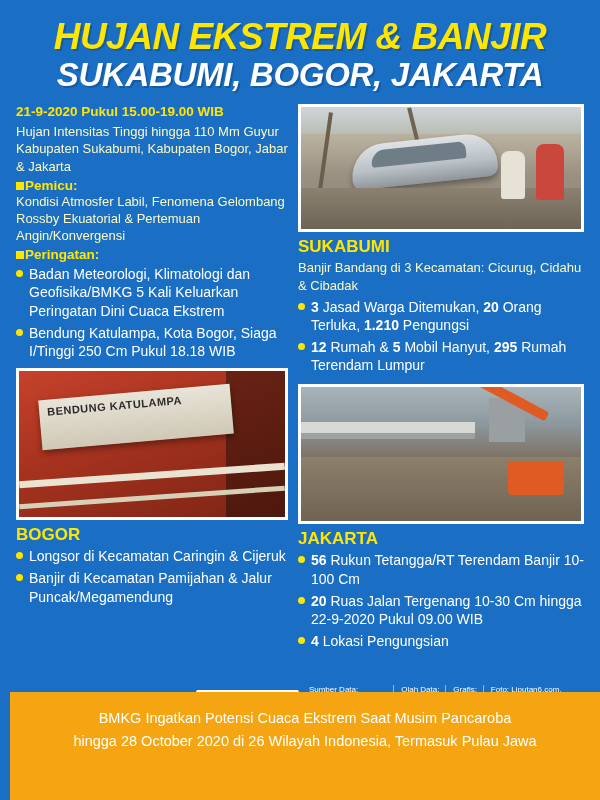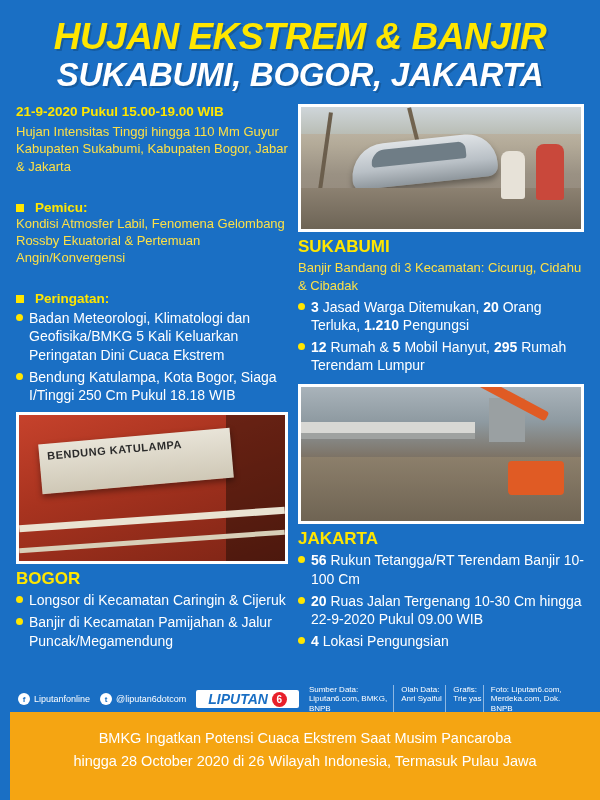--- a/index.html
+++ b/index.html
@@ -49,32 +49,32 @@
 
   
   .datetime {
     color: #ffe600;
     font-weight: bold;
     font-size: 13.5px;
     margin-bottom: 2px;
     line-height: 1.25;
   }
   .white-text {
-    color: #fde047;
+    color: #fef9c3;
     font-size: 13px;
     line-height: 1.32;
   }
   .section-head {
     color: #ffe600;
     font-weight: bold;
     font-size: 13.5px;
-    margin-top: 25px;
+    margin-top: 3px;
     display: flex;
     align-items: flex-start;
-    gap: 11px;
+    gap: 1px;
   }
   .sq {
     display: inline-block;
     width: 8px; height: 8px;
     background: #ffe600;
     margin-top: 4px;
     flex: 0 0 auto;
   }
   .sub-list { margin-top: 3px; }
   .bullet-line {
@@ -182,21 +182,21 @@
     padding:1px 12px; border-radius:2px; font-style:italic;
   }
   .liputan .six { background:#e8202a; color:#fff; border-radius:50%; width:15px; height:15px; display:flex; align-items:center; justify-content:center; font-size:10px; font-style:normal;}
   .credits { display:flex; font-size:8px; line-height:1.2; }
   .credits div { border-left:1px solid rgba(255,255,255,.5); padding-left:7px; }
   .credits div:first-child { border-left:none; padding-left:0; }
 
   .footer-bar {
     position: absolute;
     left: 0; right: 0; bottom: 0;
-    height: 88px;
+    height: 108px;
     background: #f5a512;
     color: #ffffff;
     text-align: center;
     padding: 16px 43px;
     font-size: 14.5px;
     line-height: 1.45;
     margin-left: 10px;
   }
   .footer-bar .fb2 { margin-top: 2px; }
 </style>

